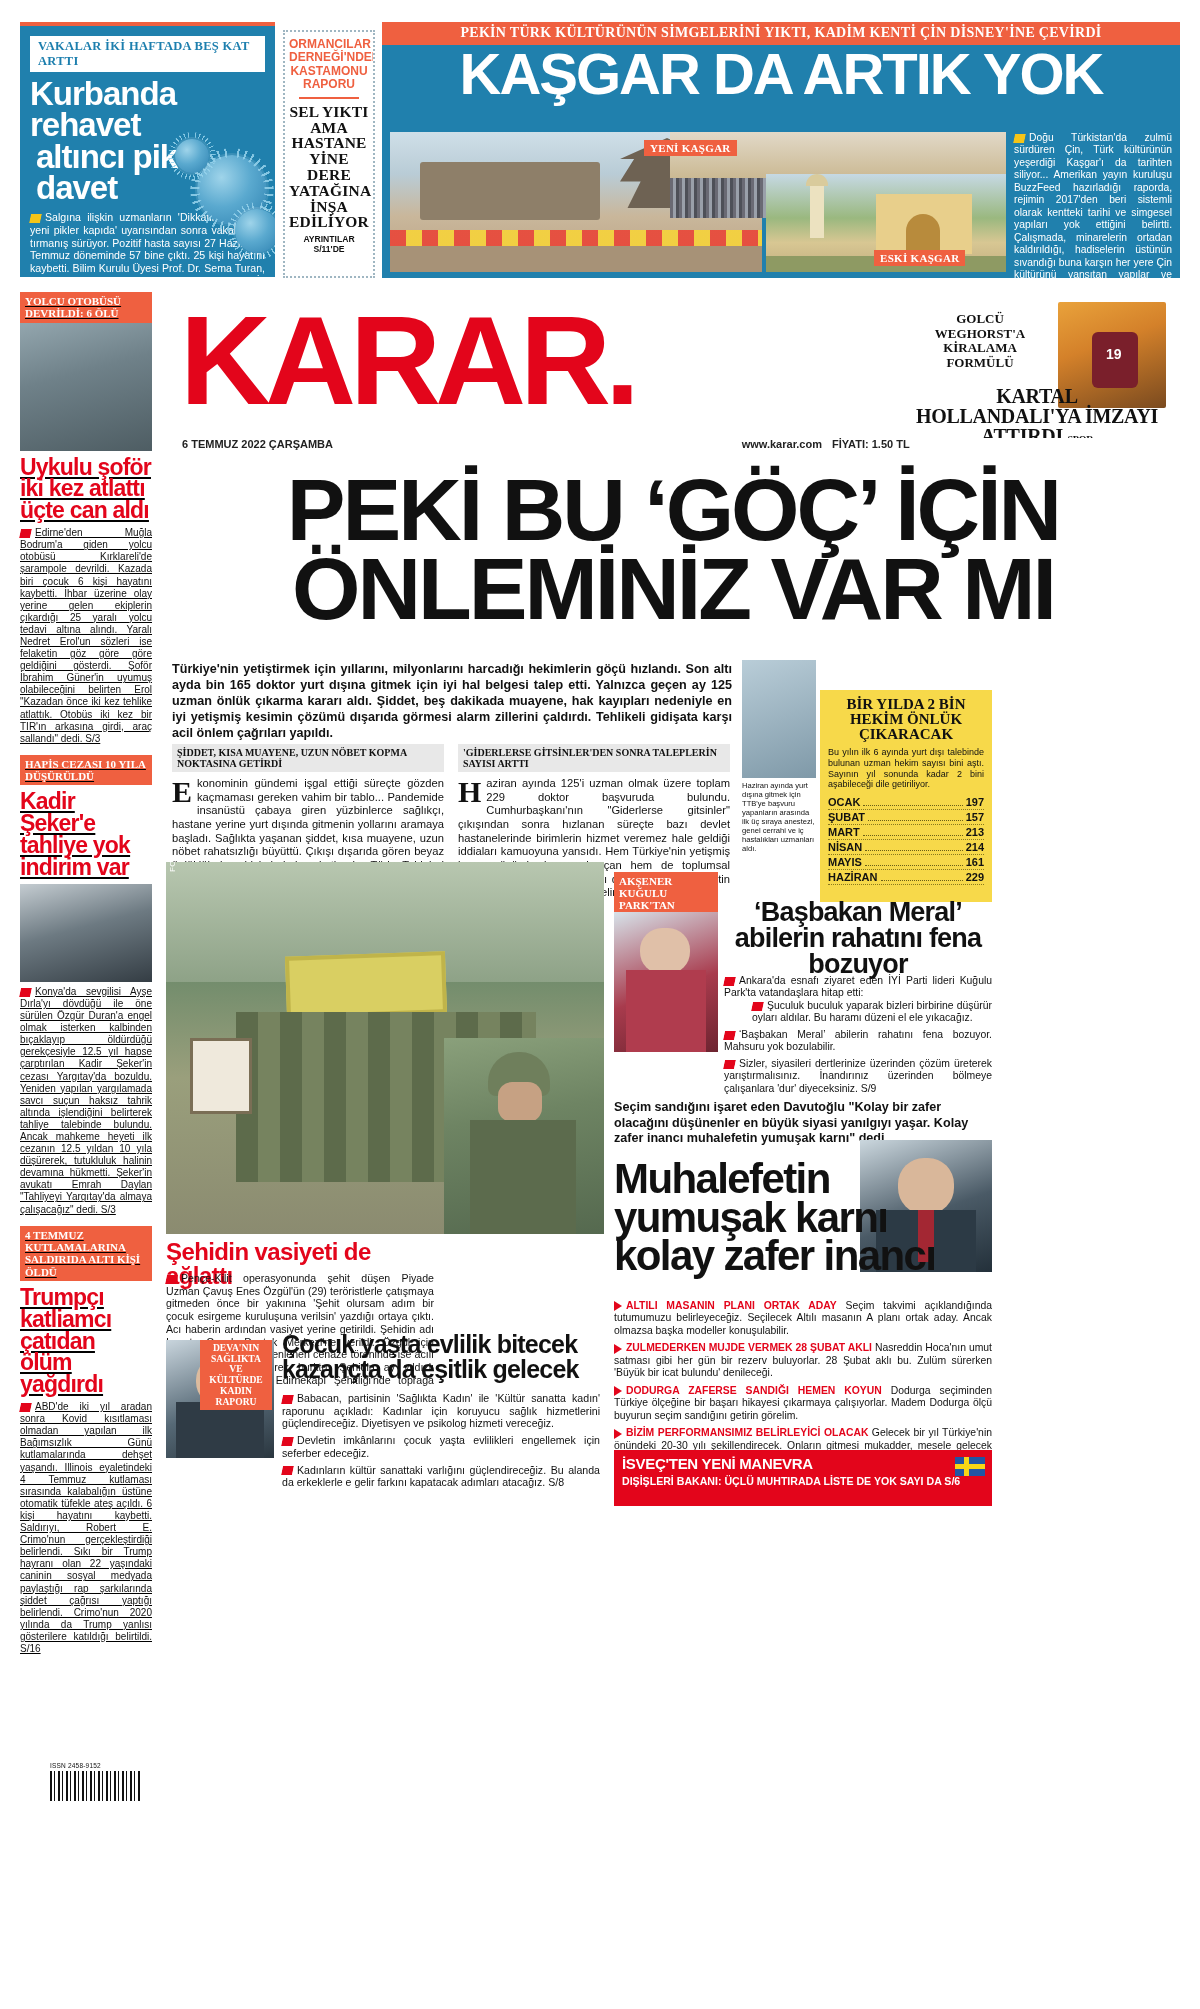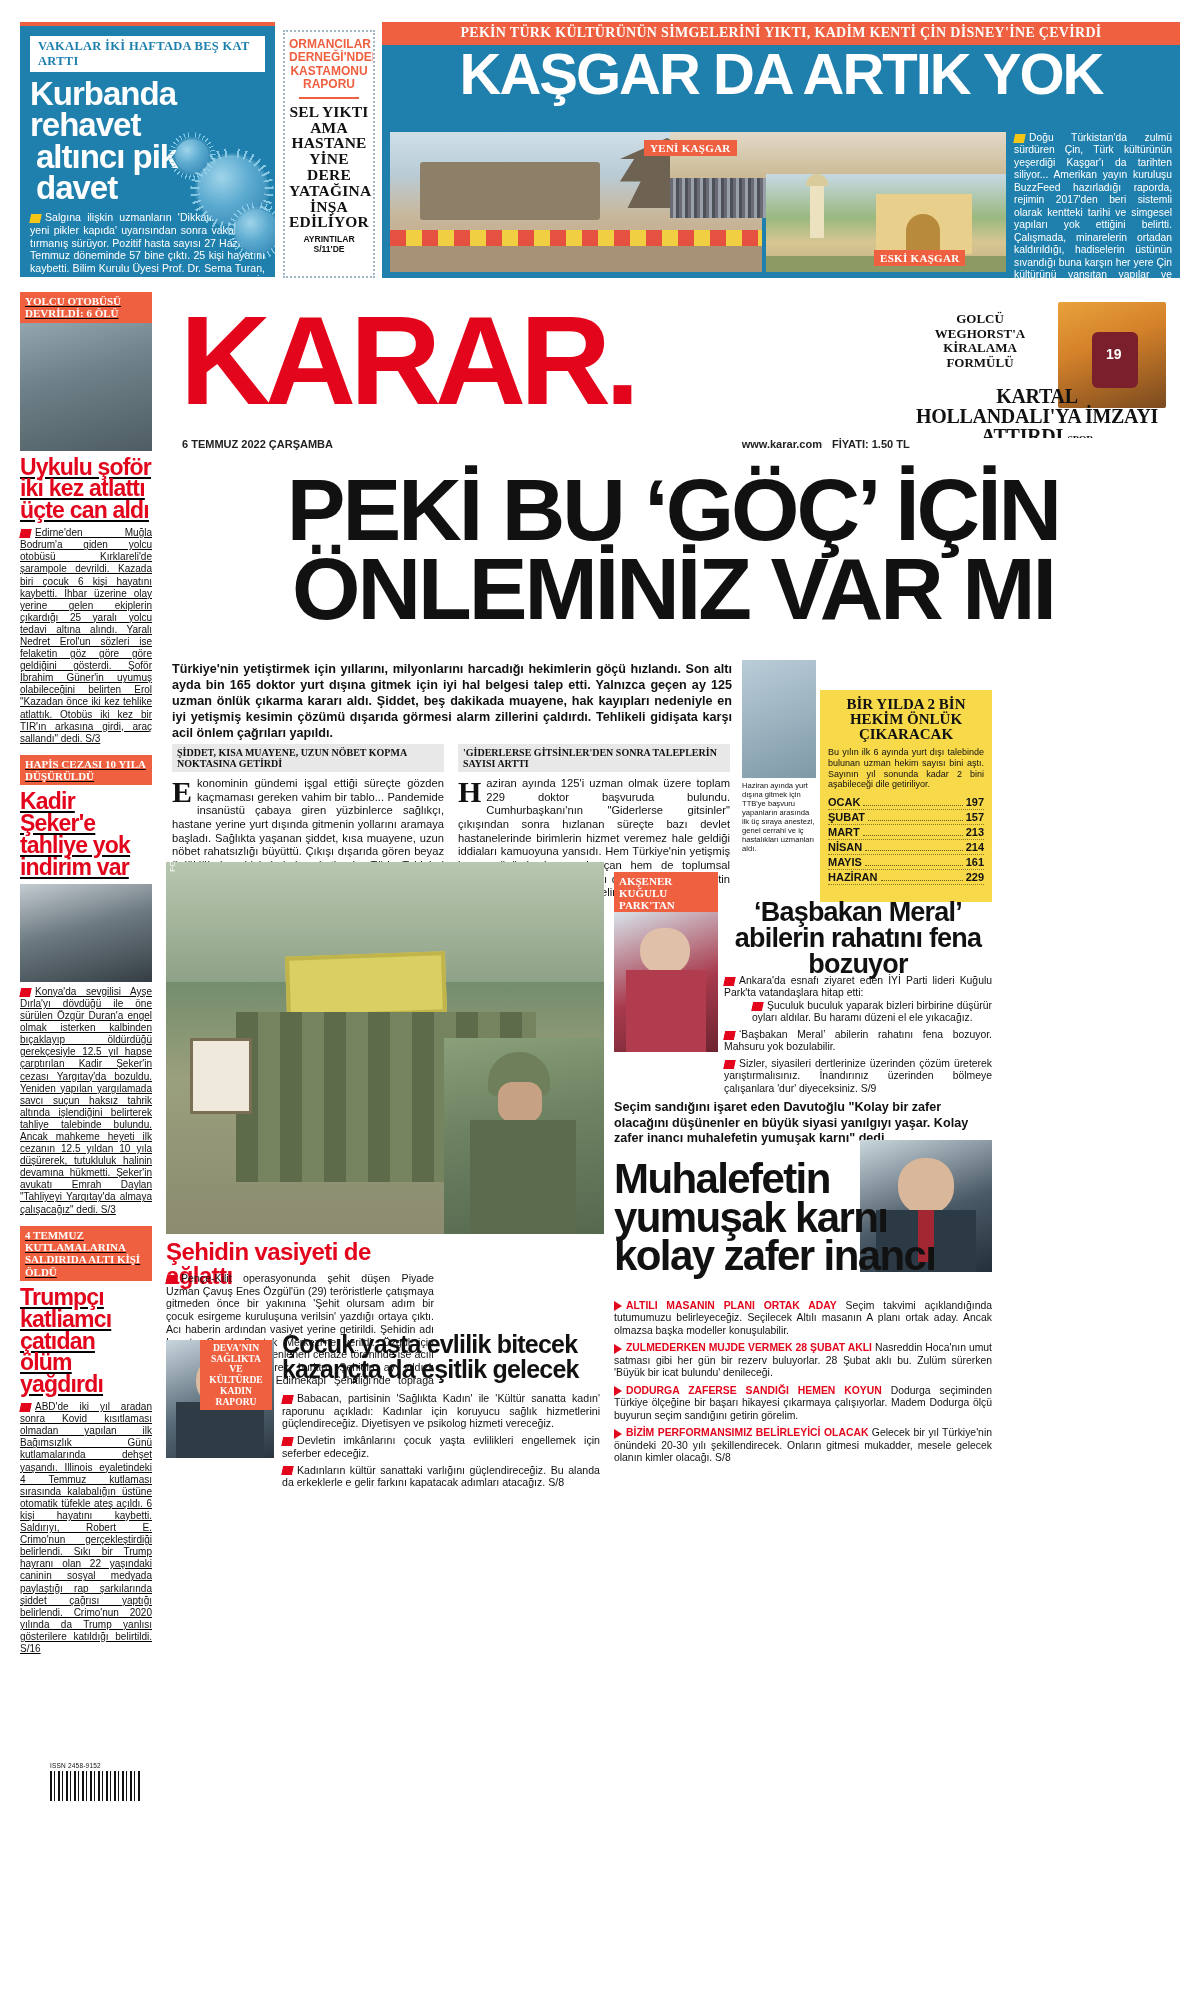--- a/index.html
+++ b/index.html
@@ -538,14 +538,19 @@
     <div style="position:absolute;left:10px;top:62px;width:88px;height:56px;background:#2f3b45;"></div>
   </div>
   <div id="babacan-tag">DEVA'NIN SAĞLIKTA VE KÜLTÜRDE KADIN RAPORU</div>
   <div id="babacan-head">Çocuk yaşta evlilik bitecek kazançta da eşitlik gelecek</div>
   <div id="babacan-body">
     <div style="margin-bottom:4px;"><span class="bullet bullet-red"></span><span>Babacan, partisinin 'Sağlıkta Kadın' ile 'Kültür sanatta kadın' raporunu açıkladı: Kadınlar için koruyucu sağlık hizmetlerini güçlendireceğiz. Diyetisyen ve psikolog hizmeti vereceğiz.</span></div>
     <div style="margin-bottom:4px;"><span class="bullet bullet-red"></span><span>Devletin imkânlarını çocuk yaşta evlilikleri engellemek için seferber edeceğiz.</span></div>
     <div><span class="bullet bullet-red"></span><span>Kadınların kültür sanattaki varlığını güçlendireceğiz. Bu alanda da erkeklerle e gelir farkını kapatacak adımları atacağız. S/8</span></div>
   </div>
 
+  <div id="isvec">
+    <div id="isvec-flag"></div>
+    <div id="isvec-t1">İSVEÇ'TEN YENİ MANEVRA</div>
+    <div id="isvec-t2">DIŞİŞLERİ BAKANI: ÜÇLÜ MUHTIRADA LİSTE DE YOK SAYI DA S/6</div>
+  </div>
 
 </div>
 
 </body></html>

